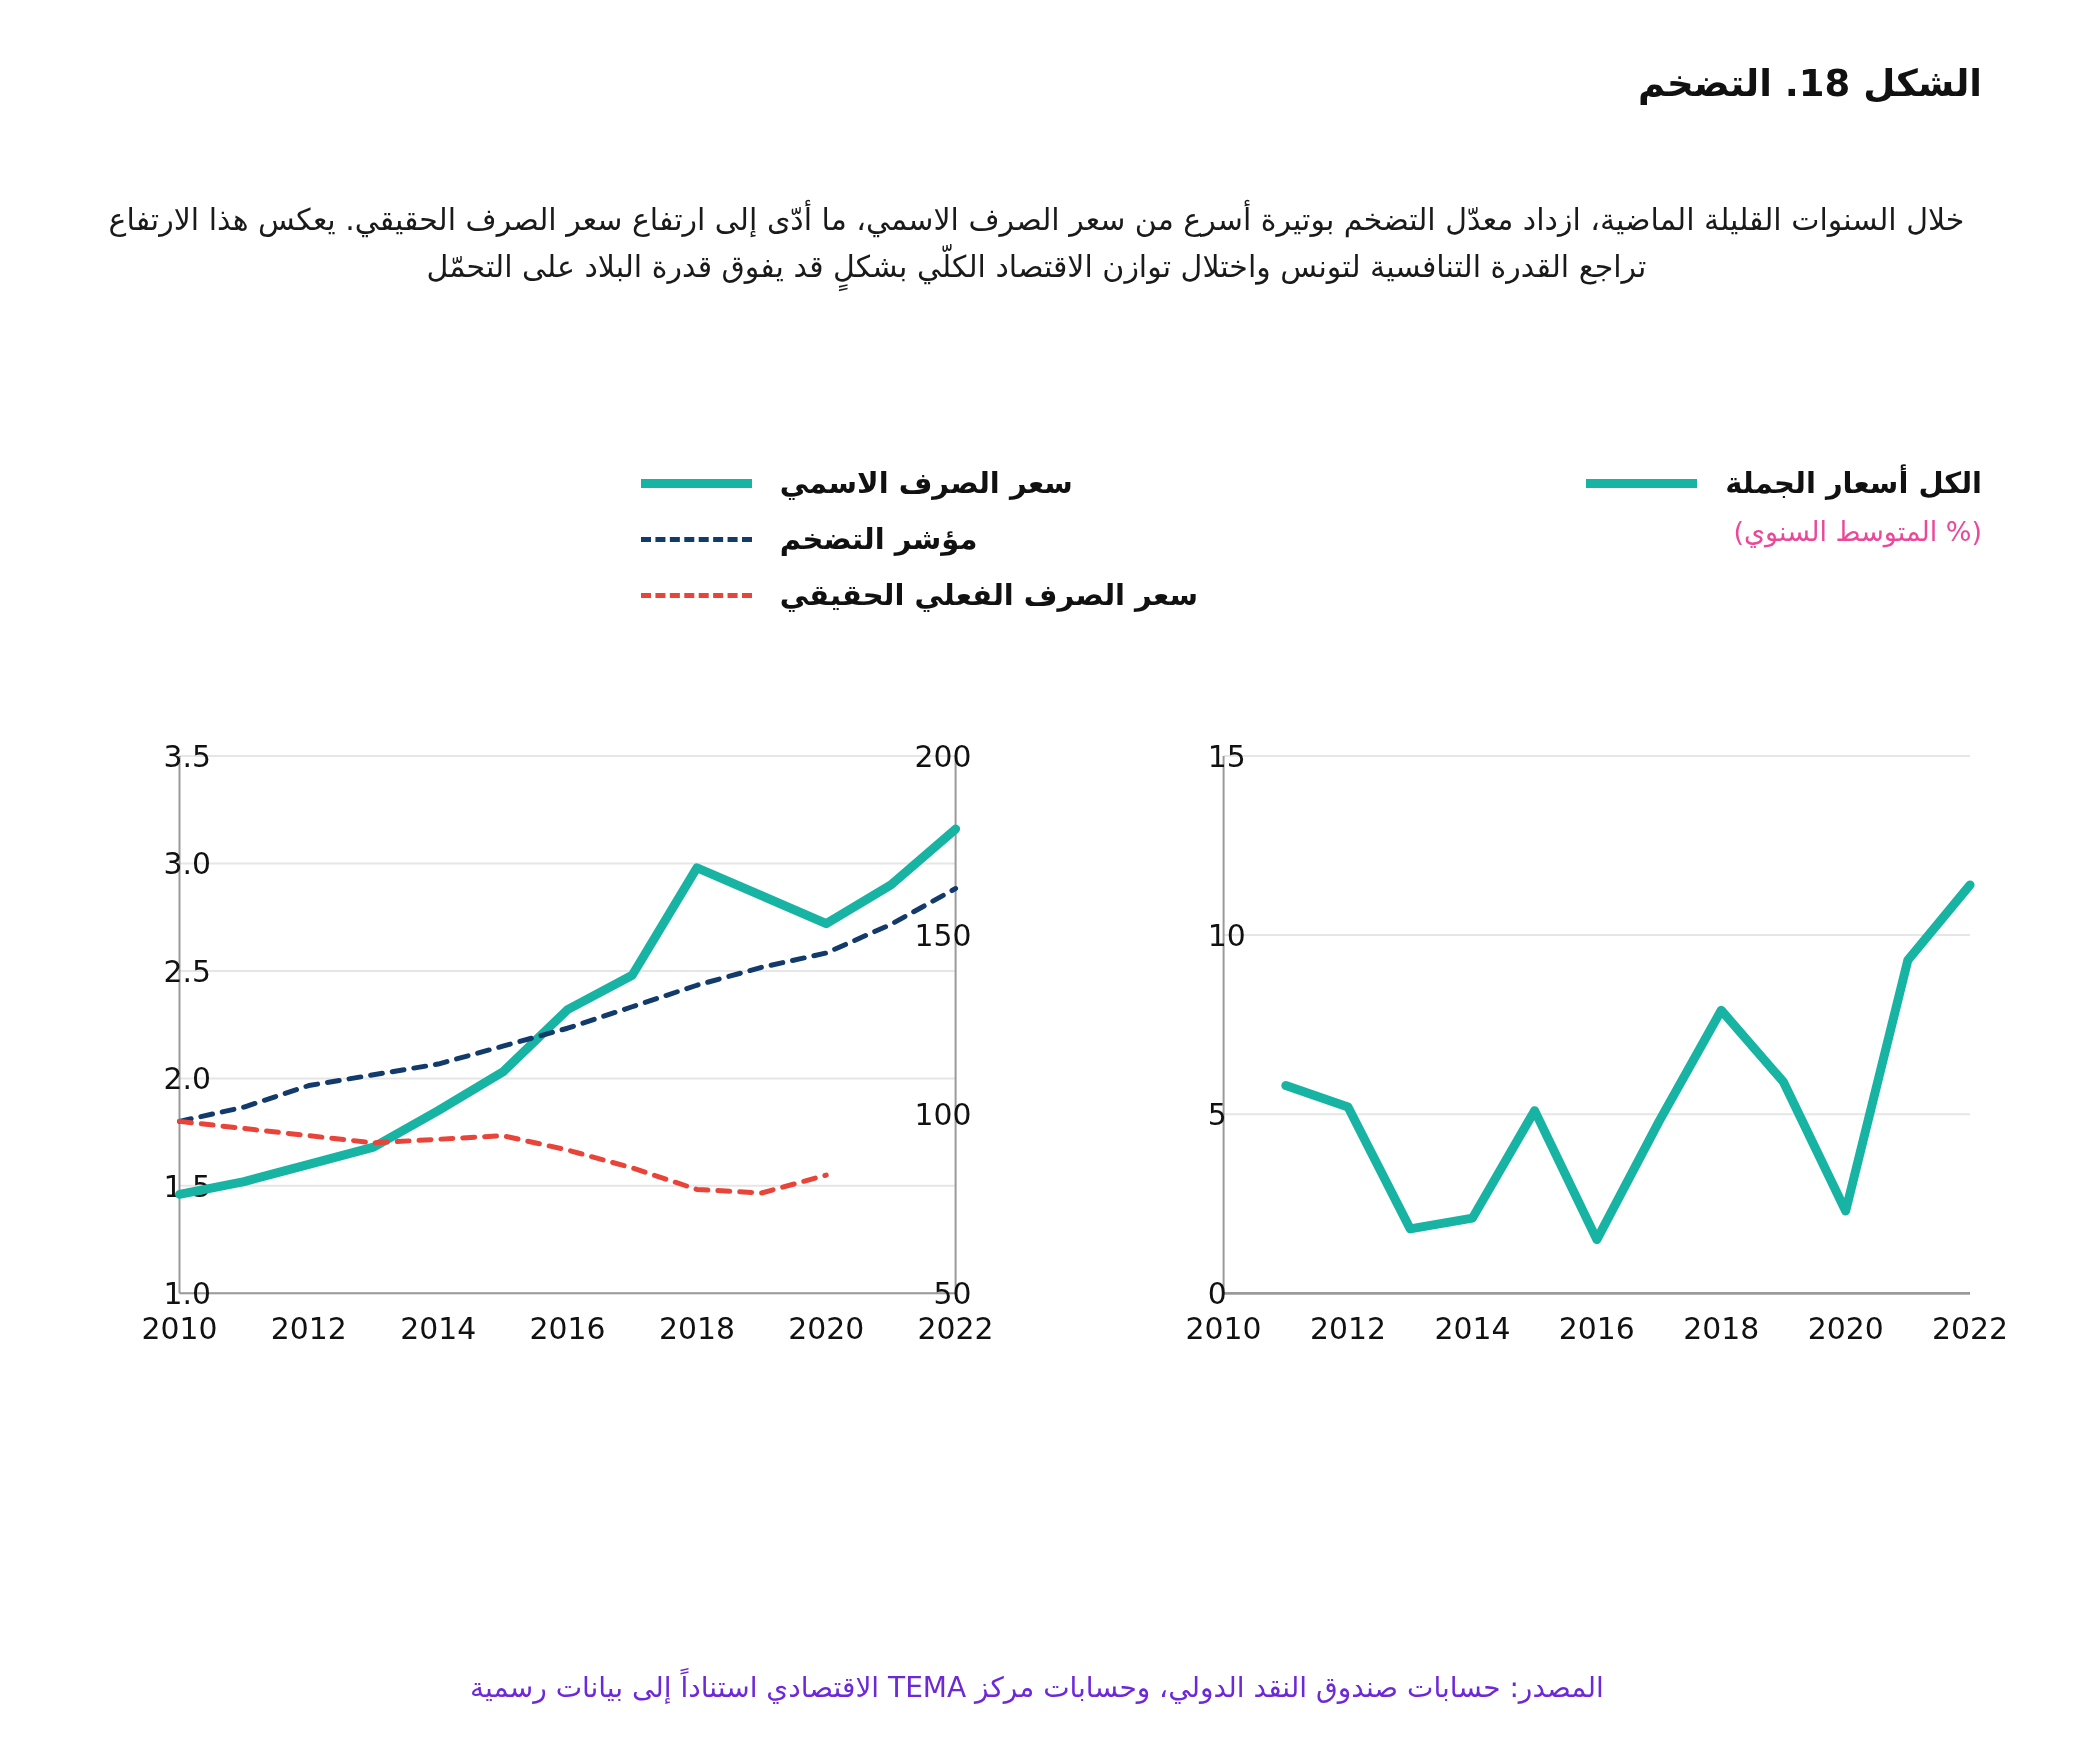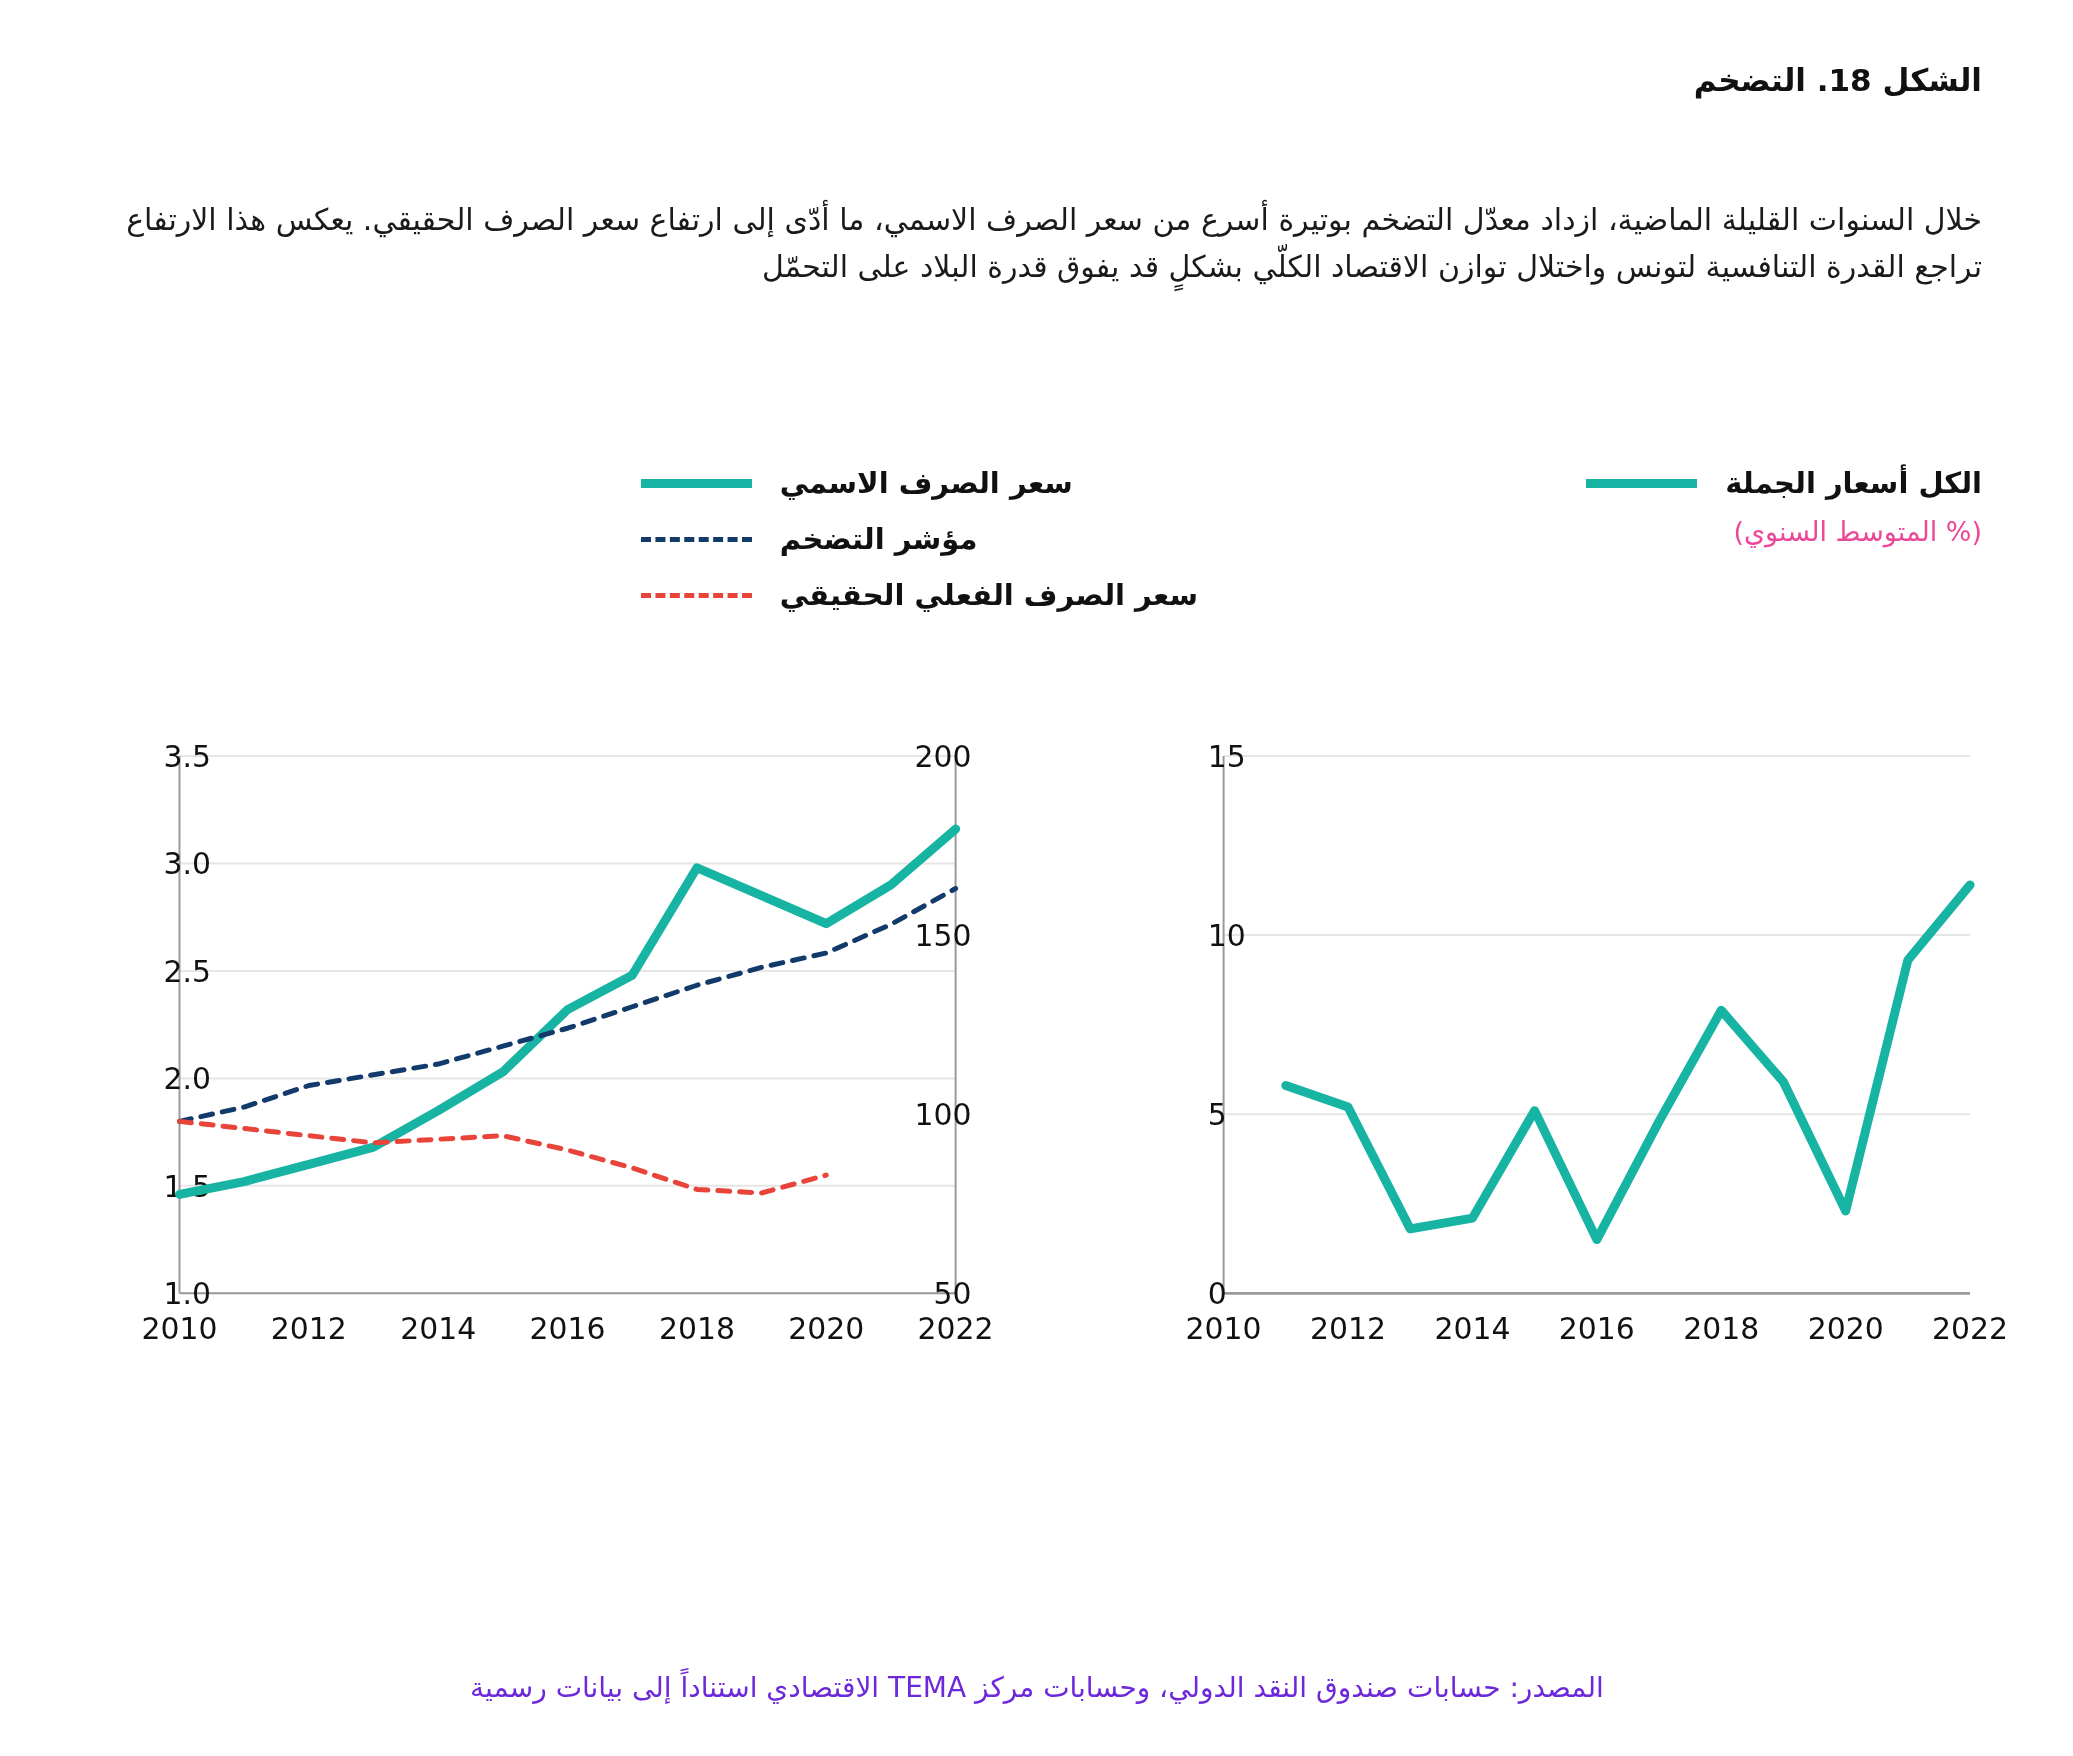--- a/index.html
+++ b/index.html
@@ -17,34 +17,34 @@
   }
   .page {
     position: absolute;
     inset: 0;
     padding: 0;
   }
   .title {
     position: absolute;
     top: 62px;
     right: 92px;
-    font-size: 31px;
+    font-size: 37px;
     font-weight: bold;
     color: #111111;
     letter-spacing: 0;
   }
   .subtitle {
     position: absolute;
     top: 197px;
     right: 92px;
     width: 1891px;
     font-size: 30px;
     line-height: 1.55;
     color: #1a1a1a;
-    text-align: right;
+    text-align: center;
   }
   
   .legend-right {
     position: absolute;
     top: 466px;
     right: 92px;
     text-align: right;
   }
   .legend-left {
     position: absolute;

